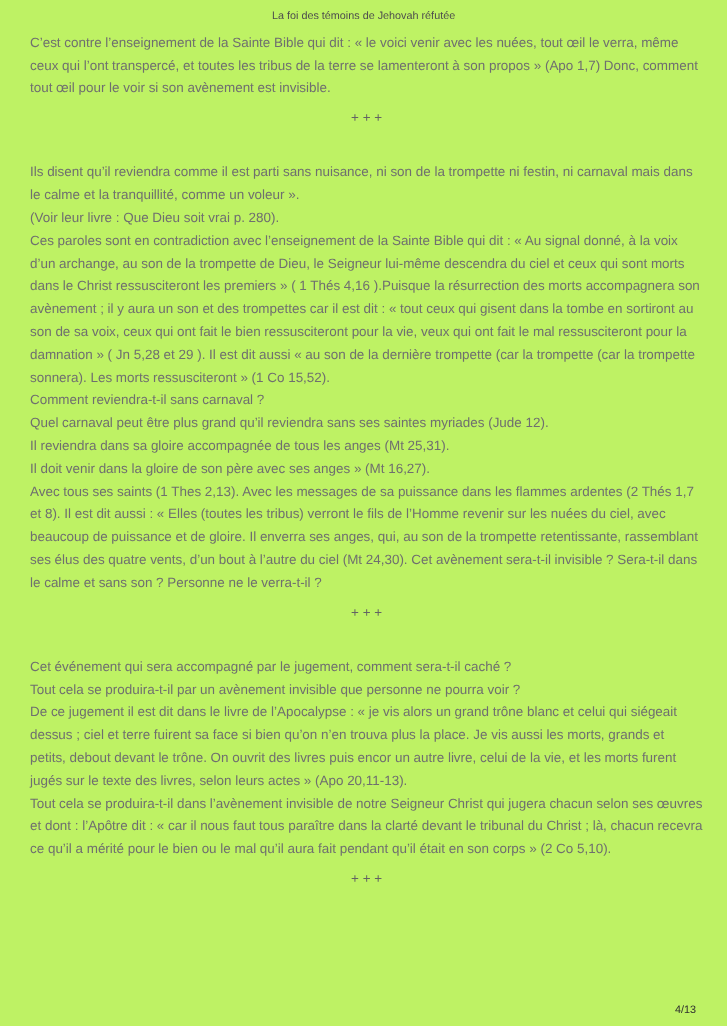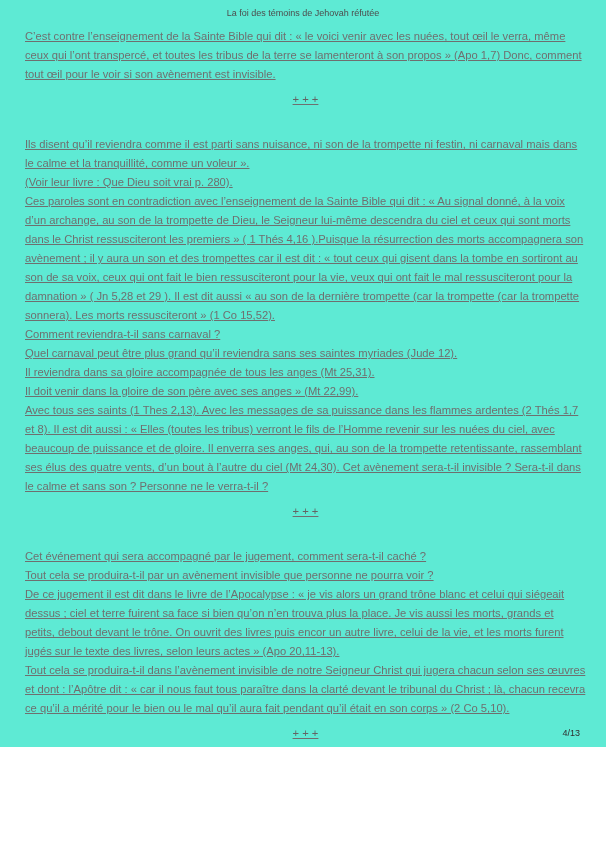--- a/index.html
+++ b/index.html
@@ -3,22 +3,22 @@
 <meta charset="utf-8">
 <style>
   html, body {
     margin: 0;
     padding: 0;
     background: #ffffff;
   }
   .page {
     position: relative;
     width: 606px;
-    height: 747px;
-    background: #5eead4;
+    height: 855px;
+    background: #bef264;
     font-family: "Liberation Sans", "DejaVu Sans", sans-serif;
     overflow: hidden;
   }
   .doc-header {
     position: absolute;
     top: 8px;
     left: 0;
     width: 100%;
     text-align: center;
     font-size: 9px;
@@ -26,21 +26,20 @@
   }
   .doc-content {
     position: absolute;
     top: 27px;
     left: 25px;
     width: 561px;
     font-size: 11.2px;
     line-height: 19px;
     color: #6f6f6f;
     text-align: left;
-    text-decoration: underline;
   }
   p.para {
     margin: 0;
   }
   p.sep {
     margin: 6px 0 26px 0;
     text-align: center;
     color: #636363;
   }
   .doc-footer {
@@ -59,21 +58,21 @@
 
   <div class="doc-content">
       <p class="para">C’est contre l’enseignement de la Sainte Bible qui dit : « le voici venir avec les nuées, tout œil le verra, même ceux qui l’ont transpercé, et toutes les tribus de la terre se lamenteront à son propos » (Apo 1,7) Donc, comment tout œil pour le voir si son avènement est invisible.</p>
       <p class="sep">+ + +</p>
       <p class="para">Ils disent qu’il reviendra comme il est parti sans nuisance, ni son de la trompette ni festin, ni carnaval mais dans le calme et la tranquillité, comme un voleur ».</p>
       <p class="para">(Voir leur livre : Que Dieu soit vrai p. 280).</p>
       <p class="para">Ces paroles sont en contradiction avec l’enseignement de la Sainte Bible qui dit : « Au signal donné, à la voix d’un archange, au son de la trompette de Dieu, le Seigneur lui-même descendra du ciel et ceux qui sont morts dans le Christ ressusciteront les premiers » ( 1 Thés 4,16 ).Puisque la résurrection des morts accompagnera son avènement ; il y aura un son et des trompettes car il est dit : « tout ceux qui gisent dans la tombe en sortiront au son de sa voix, ceux qui ont fait le bien ressusciteront pour la vie, veux qui ont fait le mal ressusciteront pour la damnation » ( Jn 5,28 et 29 ). Il est dit aussi « au son de la dernière trompette (car la trompette (car la trompette sonnera). Les morts ressusciteront » (1 Co 15,52).</p>
       <p class="para">Comment reviendra-t-il sans carnaval ?</p>
       <p class="para">Quel carnaval peut être plus grand qu’il reviendra sans ses saintes myriades (Jude 12).</p>
       <p class="para">Il reviendra dans sa gloire accompagnée de tous les anges (Mt 25,31).</p>
-      <p class="para">Il doit venir dans la gloire de son père avec ses anges » (Mt 22,99).</p>
+      <p class="para">Il doit venir dans la gloire de son père avec ses anges » (Mt 16,27).</p>
       <p class="para">Avec tous ses saints (1 Thes 2,13). Avec les messages de sa puissance dans les flammes ardentes (2 Thés 1,7 et 8). Il est dit aussi : « Elles (toutes les tribus) verront le fils de l’Homme revenir sur les nuées du ciel, avec beaucoup de puissance et de gloire. Il enverra ses anges, qui, au son de la trompette retentissante, rassemblant ses élus des quatre vents, d’un bout à l’autre du ciel (Mt 24,30). Cet avènement sera-t-il invisible ? Sera-t-il dans le calme et sans son ? Personne ne le verra-t-il ?</p>
       <p class="sep">+ + +</p>
       <p class="para">Cet événement qui sera accompagné par le jugement, comment sera-t-il caché ?</p>
       <p class="para">Tout cela se produira-t-il par un avènement invisible que personne ne pourra voir ?</p>
       <p class="para">De ce jugement il est dit dans le livre de l’Apocalypse : « je vis alors un grand trône blanc et celui qui siégeait dessus ; ciel et terre fuirent sa face si bien qu’on n’en trouva plus la place. Je vis aussi les morts, grands et petits, debout devant le trône. On ouvrit des livres puis encor un autre livre, celui de la vie, et les morts furent jugés sur le texte des livres, selon leurs actes » (Apo 20,11-13).</p>
       <p class="para">Tout cela se produira-t-il dans l’avènement invisible de notre Seigneur Christ qui jugera chacun selon ses œuvres et dont : l’Apôtre dit : « car il nous faut tous paraître dans la clarté devant le tribunal du Christ ; là, chacun recevra ce qu’il a mérité pour le bien ou le mal qu’il aura fait pendant qu’il était en son corps » (2 Co 5,10).</p>
       <p class="sep">+ + +</p>
     </div>
 
   <div class="doc-footer">4/13</div>

